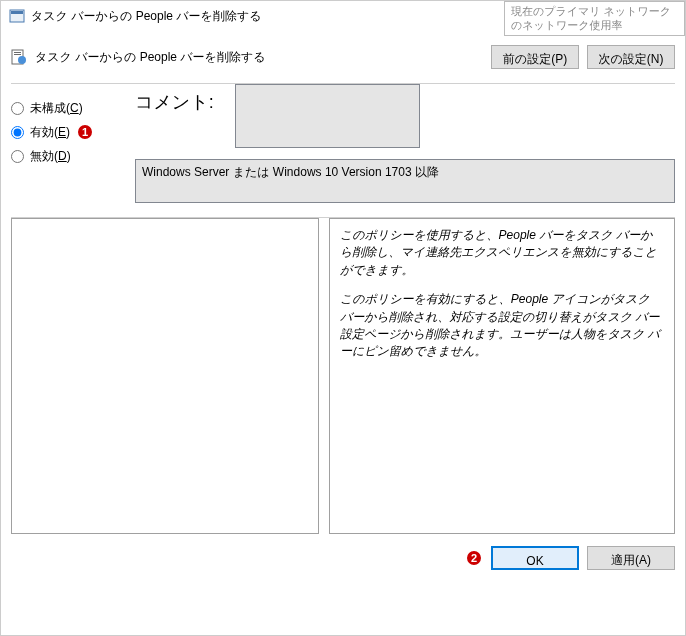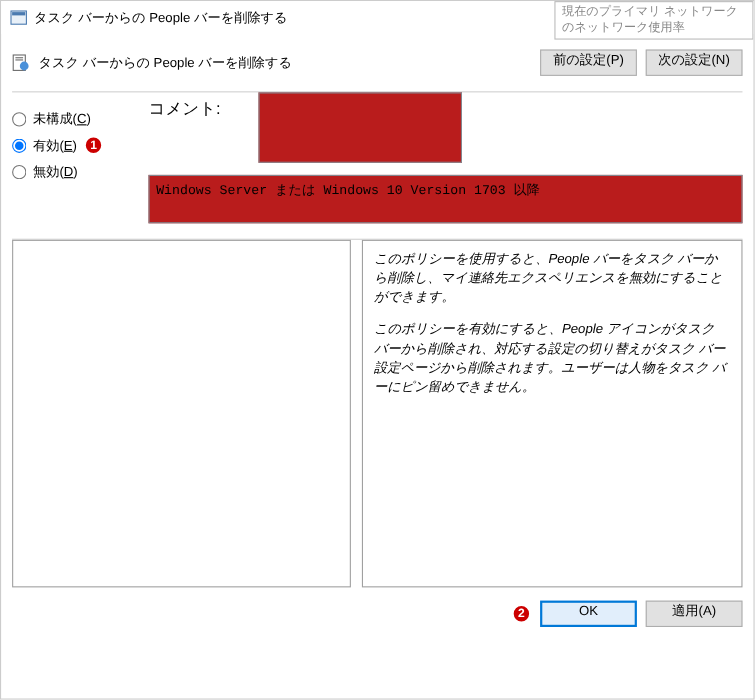--- a/index.html
+++ b/index.html
@@ -45,21 +45,21 @@
 .header-row .icon { width: 16px; height: 16px; margin-right: 8px; }
 .header-row .policy-name { font-size: 12px; flex: 1; }
 .nav-buttons { display: flex; gap: 8px; margin-left: auto; }
 .btn {
   min-width: 88px;
   height: 24px;
   background: #e1e1e1;
   border: 1px solid #adadad;
   font-size: 12px;
   display: inline-flex;
-  align-items: flex-start;
+  align-items: flex-end;
   justify-content: center;
   cursor: pointer;
 }
 .config-row { display: flex; gap: 14px; margin-bottom: 6px; }
 .radios { width: 110px; padding-top: 12px; }
 .radio-item {
   display: flex;
   align-items: center;
   height: 24px;
   font-size: 12px;
@@ -76,28 +76,28 @@
   font-size: 11px;
   font-weight: bold;
   display: inline-flex;
   align-items: center;
   justify-content: center;
   margin-left: 6px;
   border: 2px solid #fff;
 }
 .fields { flex: 1; }
 .field-row { display: flex; margin-bottom: 8px; }
-.field-label { width: 100px; padding-top: 6px; font-size: 15px; }
+.field-label { width: 100px; padding-top: 6px; font-size: 18px; }
 .textarea {
   flex: 1;
   height: 64px;
   border: 1px solid #828790;
-  background: #b91c1c;
+  background: #e5e5e5;
   resize: none;
-  font-family: Liberation Mono, monospace;
+  font-family: Liberation Sans, sans-serif;
   padding: 2px 4px;
   position: relative;
 }
 .textarea-support { height: 44px; color: #000; }
 .labels-row { display: flex; margin-top: 12px; margin-bottom: 6px; }
 .labels-row .opt-label { width: 316px; }
 .panels { display: flex; gap: 10px; }
 .panel {
   border: 1px solid #a0a0a0;
   background: #fff;

